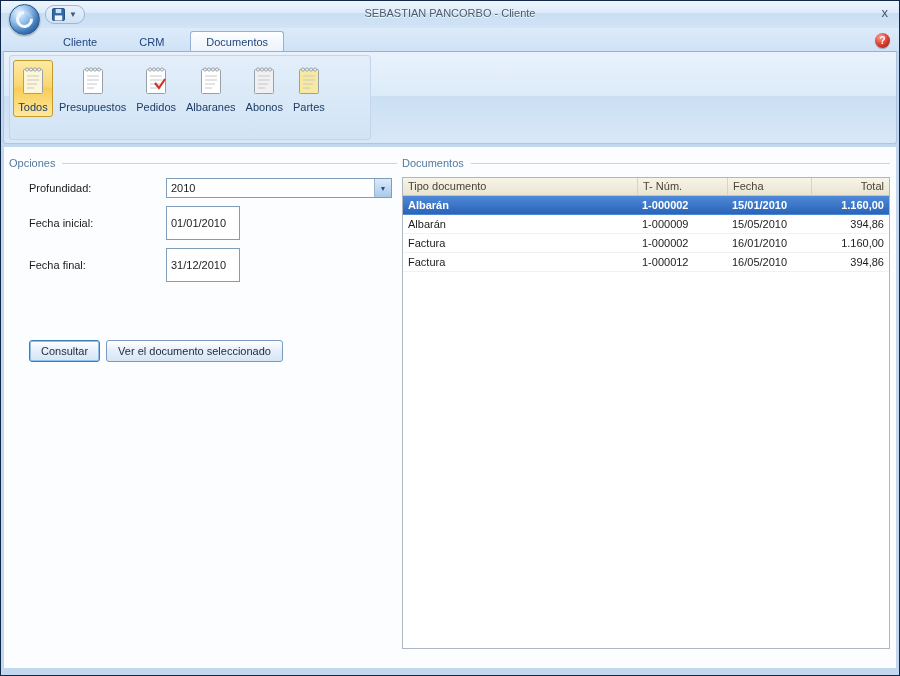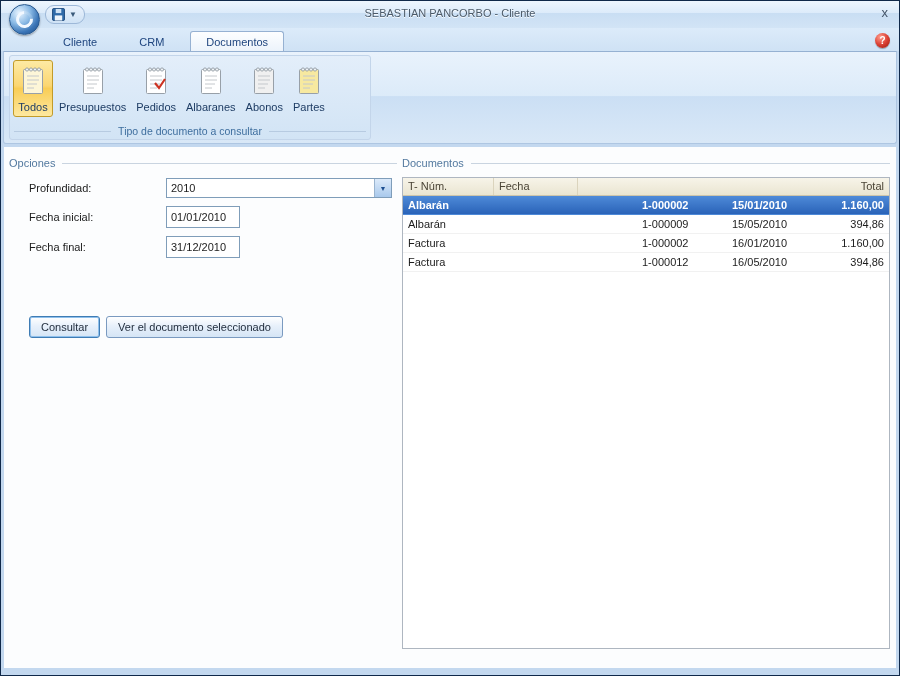--- a/index.html
+++ b/index.html
@@ -69,21 +69,21 @@
 
   .panel-opciones { position:absolute; left:5px; top:9px; width:388px; }
   .field-row { display:flex; align-items:center; margin:8px 0 8px 20px; font-size:11px; color:#1c1c1c; }
   .field-label { width:137px; }
   .combo { width:226px; height:20px; border:1px solid #7f9db9; background:#fff;
            display:flex; align-items:center; }
   .combo-value { flex:1; padding-left:4px; font-size:11px; }
   .combo-arrow { width:17px; height:18px; border-left:1px solid #9ab4cf;
                  background:linear-gradient(#dceafa,#a9c9ec); display:flex; align-items:center;
                  justify-content:center; font-size:7px; color:#1d4f91; }
-  .text-input { width:74px; height:22px; border:1px solid #7f9db9; font-size:11px;
+  .text-input { width:74px; height:34px; border:1px solid #7f9db9; font-size:11px;
                 padding:0 4px; font-family:"Liberation Sans", sans-serif; color:#1c1c1c; }
   .buttons-row { display:flex; gap:6px; margin:14px 0 0 20px; }
   .btn { height:22px; padding:0 11px; border:1px solid #7a9ac0; border-radius:3px;
          background:linear-gradient(#ffffff,#e7f0fb 45%, #d5e5f5); font-size:11px;
          color:#1e2a3a; font-family:"Liberation Sans", sans-serif;margin-top:44px; }
   .btn-default { border-color:#3f7cb4; box-shadow:inset 0 0 0 1px #8fc0ec; }
 
   .panel-docs { position:absolute; left:398px; top:9px; right:6px; bottom:19px; }
   .table { position:absolute; top:21px; left:0; right:0; bottom:0;
            border:1px solid #aeb6c0; background:#ffffff; overflow:hidden; }
@@ -238,25 +238,20 @@
                 <g fill="#eef2f6" stroke="#8c949c" stroke-width="0.8">
                   <circle cx="9" cy="4.5" r="1.6"></circle>
                   <circle cx="13" cy="4.5" r="1.6"></circle>
                   <circle cx="17" cy="4.5" r="1.6"></circle>
                   <circle cx="21" cy="4.5" r="1.6"></circle>
                 </g>
               </svg></span>
             <span class="rbtn-label">Partes</span>
           </div>
         </div>
-      <div class="group-label">
-        <i class="hline"></i>
-        <span>Tipo de documento a consultar</span>
-        <i class="hline"></i>
-      </div>
     </div>
   </div>
 
   <div class="main">
 
     <div class="panel-opciones">
       <div class="panel-header">
         <span>Opciones</span>
       </div>
 
@@ -283,20 +278,21 @@
         <button class="btn">Ver el documento seleccionado</button>
       </div>
     </div>
 
     <div class="panel-docs">
       <div class="panel-header">
         <span>Documentos</span>
       </div>
       <div class="table">
         <div class="thead">
+            <div class="th col-tipo">Tipo documento</div>
             <div class="th col-num">T- Núm.</div>
             <div class="th col-fecha">Fecha</div>
             <div class="th col-total">Total</div>
           </div>
         <div class="tbody">
             <div class="trow selected">
               <div class="td col-tipo">Albarán</div>
               <div class="td col-num">1-000002</div>
               <div class="td col-fecha">15/01/2010</div>
               <div class="td col-total">1.160,00</div>

